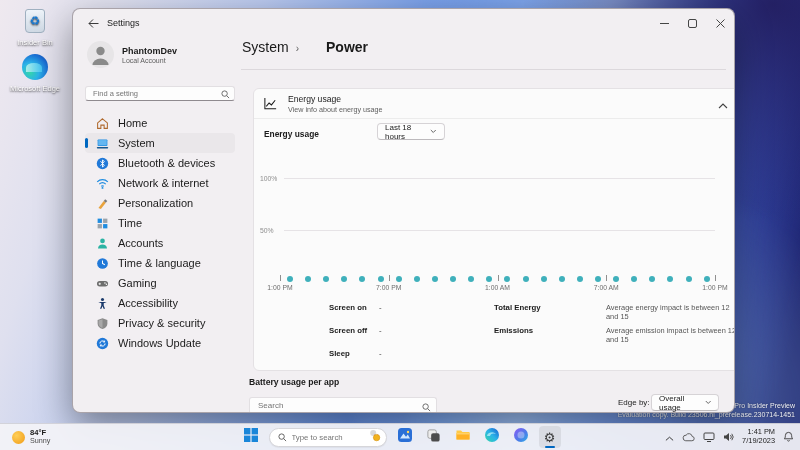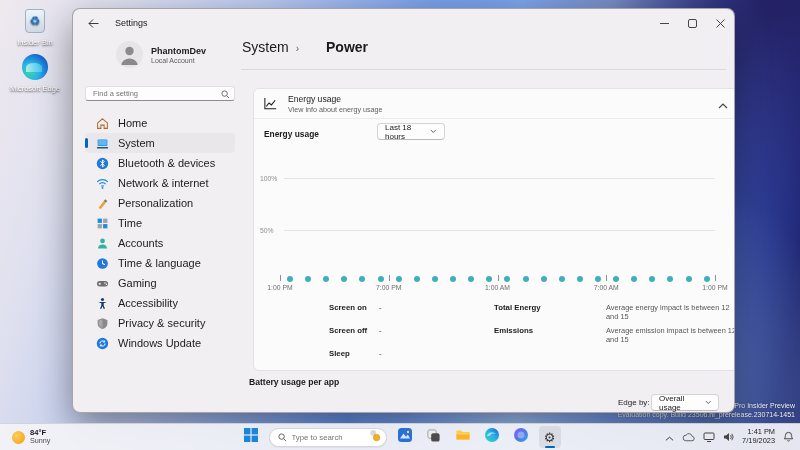--- a/index.html
+++ b/index.html
@@ -34,28 +34,28 @@
 
   
   .watermark { position:absolute; right:5px; bottom:31px; text-align:right; color:rgba(255,255,255,.92);
     font-size:7px; line-height:8.5px; text-shadow:0 0 2px rgba(0,0,0,.4); }
 
   
   .win { position:absolute; left:72px; top:8px; width:663px; height:405px; border-radius:8px;
     background:#f2eff2; border:1px solid rgba(110,100,110,.55); box-shadow:0 14px 36px rgba(0,0,0,.4); overflow:hidden; }
   .titlebar { position:absolute; left:0; top:0; right:0; height:28px; display:flex; align-items:center; }
   .back-btn { width:28px; height:22px; margin-left:6px; display:flex; align-items:center; justify-content:center; border-radius:4px; }
-  .win-title { font-size:9px; color:#1b1b1b; margin-left:8px; }
+  .win-title { font-size:9px; color:#1b1b1b; }
   .win-controls { margin-left:auto; display:flex; height:100%; }
   .wc { width:28px; height:100%; display:flex; align-items:center; justify-content:center; color:#454545; }
   .wc svg { display:block; }
 
   
   .sidebar { position:absolute; left:12px; top:32px; width:150px; }
-  .user-row { display:flex; align-items:center; gap:8px; margin-bottom:14px; padding-left:2px;justify-content:center; }
+  .user-row { display:flex; align-items:center; gap:8px; margin-bottom:14px; padding-left:2px; }
   .avatar { width:27px; height:27px; border-radius:50%; background:#e7e5e7; display:flex; align-items:center; justify-content:center; overflow:hidden; }
   .user-name { font-size:9px; font-weight:bold; color:#1b1b1b; }
   .user-type { font-size:7px; color:#5d5d5d; margin-top:1px; }
   .side-search { position:relative; margin-bottom:12px; }
   .side-search input { width:100%; height:15px; font-size:7.5px; padding:0 16px 0 7px; color:#333;
     background:#fdfdfd; border:1px solid #e2dfe2; border-bottom:1px solid #8f8a8f; border-radius:3px; outline:none;
     font-family:"Liberation Sans", sans-serif; }
   .side-search .mag { position:absolute; right:5px; top:3px; }
   .nav-item { position:relative; display:flex; align-items:center; gap:9px; height:20px; padding-left:11px;
     border-radius:4px; font-size:11px; color:#1b1b1b; }
@@ -439,20 +439,29 @@
           </div>
           <div class="stat-row">
             <span class="stat-label">Emissions</span>
             <span class="stat-value">Average emission impact is between 12 and 15</span>
           </div>
         </div>
     </div>
   </div>
 
   <div class="battery-heading">Battery usage per app</div>
+  <div class="battery-search">
+    <input type="text" placeholder="Search" style="">
+    <span class="mag">
+      <svg width="9" height="9" viewBox="0 0 10 10">
+          <circle cx="4" cy="4" r="3" fill="none" stroke="#5f5f5f"></circle>
+          <path d="M6.3 6.3 L9 9" stroke="#5f5f5f"></path>
+        </svg>
+    </span>
+  </div>
   <div class="sortby">Edge by:</div>
   <div class="dropdown" id="sort-dd">
     <span>Overall usage</span>
     <svg width="7" height="4.5" viewBox="0 0 8 5">
         <path d="M1 1 L4 4 L7 1" stroke="#454545" stroke-width="1" fill="none"></path>
       </svg>
   </div>
 </div>
 
 <div class="taskbar">

